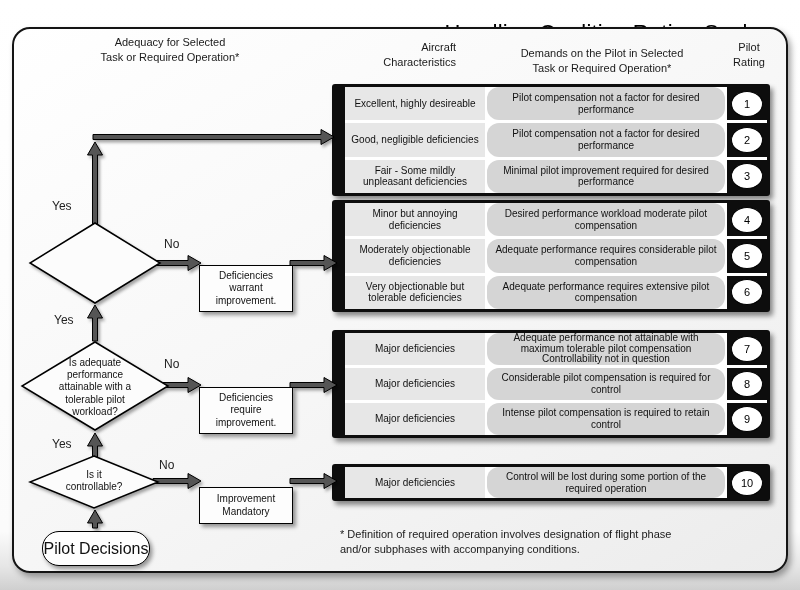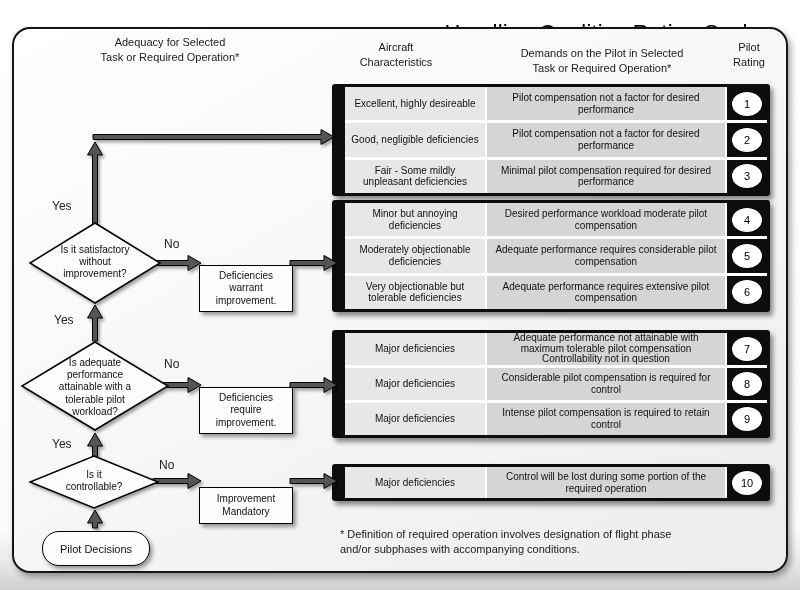--- a/index.html
+++ b/index.html
@@ -13,59 +13,59 @@
     border:2px solid #141414;border-radius:18px;
     background:linear-gradient(150deg,#ffffff 0%,#f6f6f6 55%,#ececec 100%);
     box-shadow:3px 4px 6px rgba(0,0,0,0.35);
   }
   .title{
     position:absolute;left:0;top:20px;width:760px;text-align:right;
     font-size:22px;color:#000;letter-spacing:0.2px;
   }
   .hdr{position:absolute;text-align:center;font-size:11px;line-height:1.35;color:#1a1a1a;white-space:pre-line;}
   .hdr-adequacy{left:60px;top:35px;width:220px;}
-  .hdr-aircraft{left:336px;top:40px;width:120px;}
+  .hdr-aircraft{left:336px;top:40px;width:120px;text-align:right;}
   .hdr-demands{left:482px;top:46px;width:240px;}
   .hdr-rating{left:714px;top:40px;width:70px;}
 
   .group{
     position:absolute;left:332px;width:438px;background:#0d0d0d;border-radius:3px;
     box-shadow:3px 4px 5px rgba(0,0,0,0.45);
   }
   .g1{top:84px;height:112px;}
   .g2{top:200px;height:112px;}
   .g3{top:330px;height:108px;}
   .g4{top:464px;height:37px;}
   .group-inner{
     position:absolute;left:13px;top:3px;right:3px;bottom:3px;background:#ffffff;
     display:flex;flex-direction:column;gap:3px;
   }
   .grow{flex:1;display:flex;gap:2px;min-height:0;}
   .cell{display:flex;align-items:center;justify-content:center;text-align:center;
     font-size:10px;line-height:1.16;padding:1px 5px;white-space:pre-line;}
   .cell-char{width:130px;background:#e7e7e7;flex:none;}
-  .cell-dem{flex:1;background:#d5d5d5;}
+  .cell-dem{flex:1;background:#d5d5d5;border-radius:12px;}
   .cell-rate{width:40px;flex:none;background:#0d0d0d;display:flex;align-items:center;justify-content:center;}
   .rate-circle{width:30px;height:24px;border-radius:50%;background:#ffffff;border:1px solid #000;
     display:flex;align-items:center;justify-content:center;font-size:11px;color:#000;}
 
   .flow-label{position:absolute;font-size:12px;color:#222;}
   .diamond-label,.fbox-label{white-space:pre-line;text-align:center;}
   .diamond-label{position:absolute;font-size:10px;line-height:1.22;color:#111;z-index:5;}
   .fbox{
     position:absolute;background:#fdfdfd;border:1.5px solid #000;box-shadow:2.5px 3px 4px rgba(0,0,0,0.4);
     display:flex;align-items:center;justify-content:center;font-size:10px;line-height:1.25;z-index:4;margin-top:24px;
   }
   .box1{left:199px;top:241px;width:92px;height:45px;}
   .box2{left:199px;top:363px;width:92px;height:45px;}
   .box3{left:199px;top:463px;width:92px;height:35px;}
   .stadium{
     position:absolute;left:42px;top:531px;width:106px;height:33px;border-radius:17px;
     background:#fefefe;border:1.5px solid #000;box-shadow:2.5px 3px 4px rgba(0,0,0,0.4);
-    display:flex;align-items:center;justify-content:center;font-size:11px;z-index:4;
+    display:flex;align-items:center;justify-content:center;font-size:16px;z-index:4;
   }
   .footnote{
     position:absolute;left:340px;top:527px;width:440px;text-align:left;
     font-size:11px;line-height:1.35;color:#1a1a1a;white-space:pre-line;
   }
   svg.overlay{position:absolute;left:0;top:0;z-index:3;pointer-events:none;}
 </style>
 </head>
 <body>
 
@@ -109,23 +109,20 @@
       <polygon fill="#555" stroke="#000" stroke-width="1" points="290,478.5 324,478.5 324,473.5 337,481 324,488.5 324,483.5 290,483.5"></polygon>
 
       <polygon fill="#555" stroke="#000" stroke-width="1" points="92.5,528 92.5,523 87.5,523 95,510 102.5,523 97.5,523 97.5,528"></polygon>
 
       <polygon fill="#fcfcfc" stroke="#000" stroke-width="1.5" points="95,223 160,263 95,303 30,263"></polygon>
       <polygon fill="#fcfcfc" stroke="#000" stroke-width="1.5" points="95,342 168,386 95,430 22,386"></polygon>
       <polygon fill="#fcfcfc" stroke="#000" stroke-width="1.5" points="94,456 158,482 94,508 30,482"></polygon>
     </g>
   </svg>
 
-  <div class="diamond-label" style="left:35px;top:244px;width:120px;">Is it satisfactory
-without
-improvement?</div>
   <div class="diamond-label" style="left:35px;top:357px;width:120px;">Is adequate
 performance
 attainable with a
 tolerable pilot
 workload?</div>
   <div class="diamond-label" style="left:44px;top:469px;width:100px;">Is it
 controllable?</div>
 
   <div class="flow-label" style="left:52px;top:199px;">Yes</div>
   <div class="flow-label" style="left:54px;top:313px;">Yes</div>
@@ -156,21 +153,21 @@
       </div>
       <div class="grow">
         <div class="cell cell-char">Good, negligible deficiencies</div>
         <div class="cell cell-dem">Pilot compensation not a factor for desired performance</div>
         <div class="cell-rate">
             <div class="rate-circle">2</div>
           </div>
       </div>
       <div class="grow">
         <div class="cell cell-char">Fair - Some mildly unpleasant deficiencies</div>
-        <div class="cell cell-dem">Minimal pilot compensation required for desired performance</div>
+        <div class="cell cell-dem">Minimal pilot improvement required for desired performance</div>
         <div class="cell-rate">
             <div class="rate-circle">3</div>
           </div>
       </div>
     </div>
   </div>
 
   <div class="group g2">
     <div class="group-inner">
       <div class="grow">

